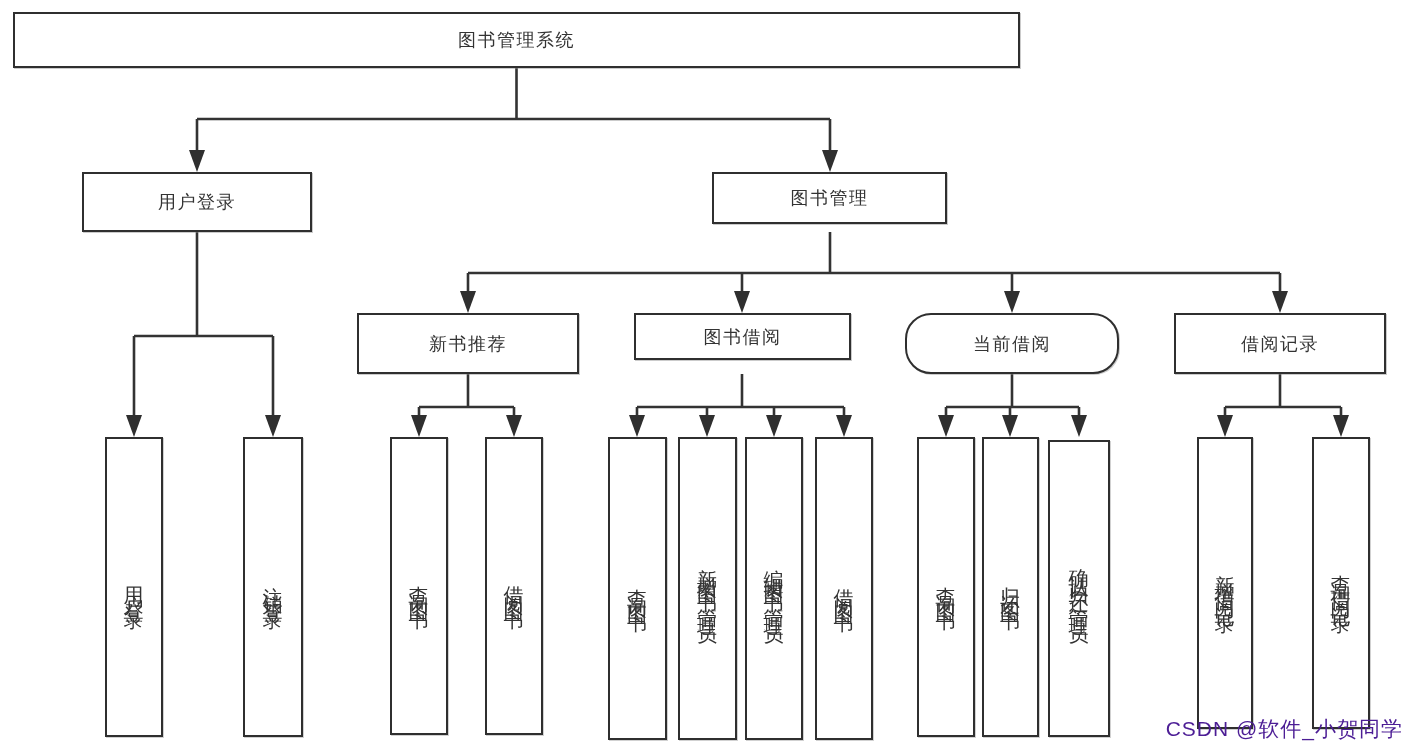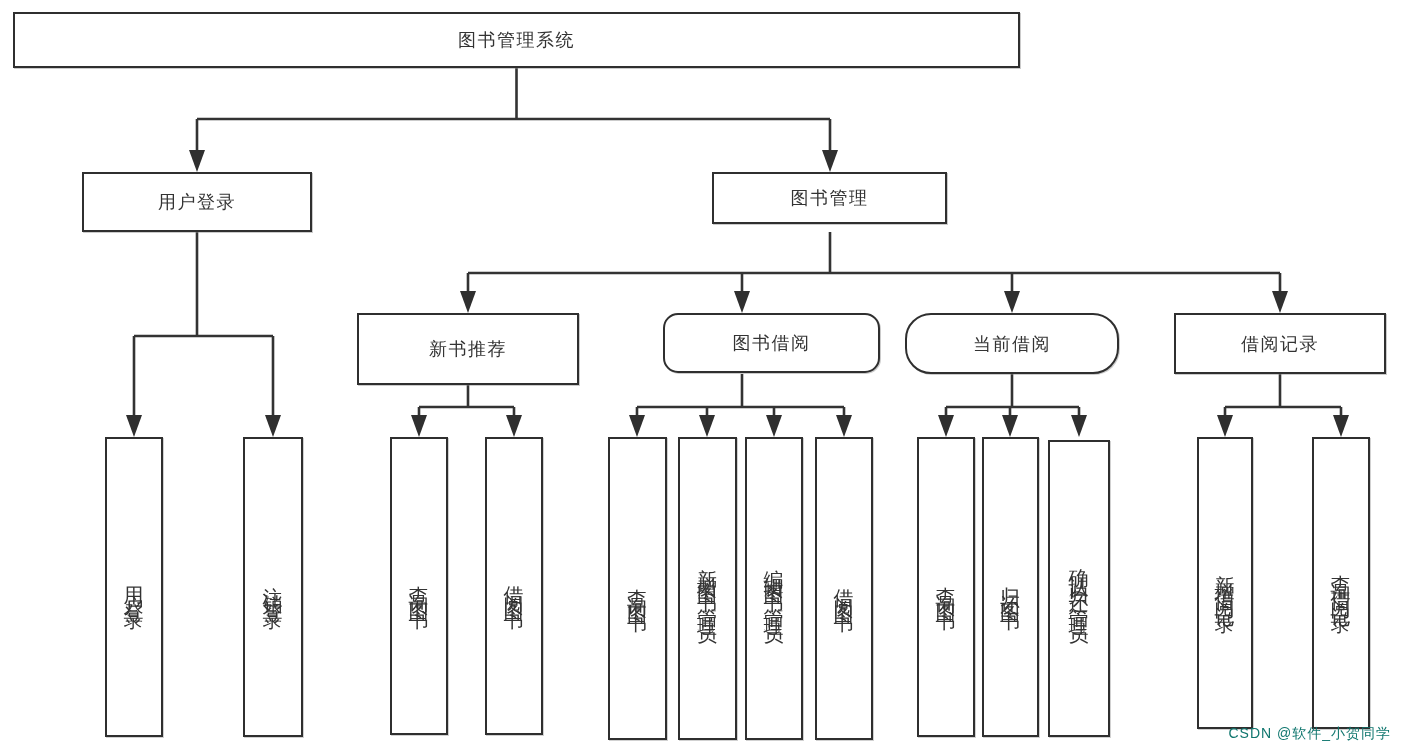--- a/index.html
+++ b/index.html
@@ -45,24 +45,24 @@
     writing-mode: vertical-rl;
     text-orientation: mixed;
     font-size: 20px;
     color: #333333;
     letter-spacing: 8px;
     line-height: 1;
     white-space: nowrap;
   }
   .watermark {
     position: absolute;
-    right: 14px;
+    right: 2px;
     bottom: 4px;
-    font-size: 14px;
-    color: #0f766e;
+    font-size: 21px;
+    color: #4c1d95;
     letter-spacing: 1px;
     z-index: 5;
     white-space: nowrap;
   }
 </style>
 </head>
 <body>
 
 <div id="stage">
 
@@ -101,24 +101,24 @@
     <span class="label">图书管理系统</span>
   </div>
 
   <div class="hbox" style="left:82px; top:172px; width:230px; height:60px;">
     <span class="label">用户登录</span>
   </div>
   <div class="hbox" style="left:712px; top:172px; width:235px; height:52px;">
     <span class="label">图书管理</span>
   </div>
 
-  <div class="hbox" style="left:357px; top:313px; width:222px; height:72px;">
+  <div class="hbox" style="left:357px; top:313px; width:222px; height:61px;">
     <span class="label">新书推荐</span>
   </div>
-  <div class="hbox" style="left:663px; top:313px; width:217px; height:60px;border-radius:15px;">
+  <div class="hbox" style="left:634px; top:313px; width:217px; height:47px;">
     <span class="label">图书借阅</span>
   </div>
   <div class="hbox" style="left:905px; top:313px; width:214px; height:61px;border-radius:26px;">
     <span class="label">当前借阅</span>
   </div>
   <div class="hbox" style="left:1174px; top:313px; width:212px; height:61px;">
     <span class="label">借阅记录</span>
   </div>
 
   <div class="vbox" style="left:105px; top:437px; width:58px; height:300px;">

